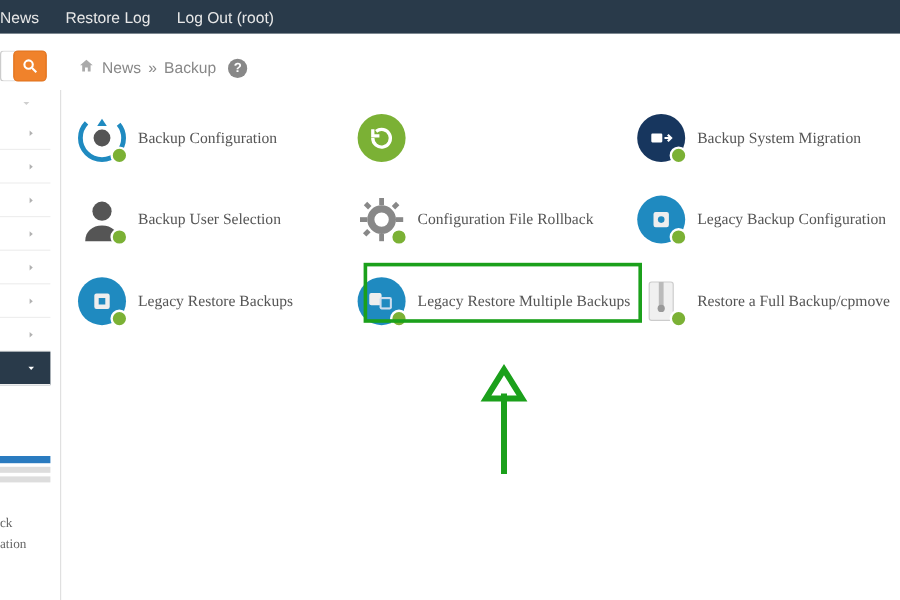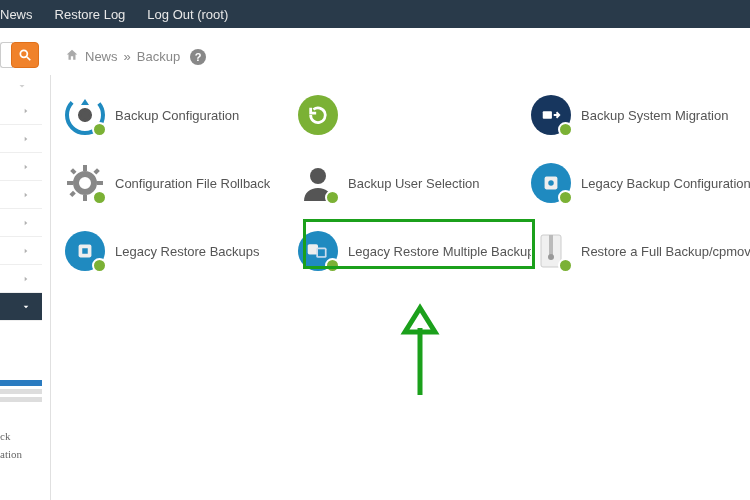--- a/index.html
+++ b/index.html
@@ -25,21 +25,21 @@
 .sidebar-item.active { background: #293a4a; }
 .sidebar-item.active svg { fill: #fff; opacity: 1; }
 
 .sidebar-bottom { position: absolute; top: 380px; left: 0; width: 42px; }
 .sidebar-bottom .bluebar { height: 6px; background: #2a7bc0; margin-bottom: 3px; }
 .sidebar-bottom .graybar { height: 5px; background: #ddd; margin-bottom: 3px; }
 .sidebar-labels { position: absolute; top: 428px; left: 0; font-size: 11px; color: #666; line-height: 1.6; font-family: Liberation Serif, serif; }
 
 .content { position: absolute; top: 75px; left: 50px; right: 0; bottom: 0; border-left: 1px solid #e0e0e0; padding: 20px 14px; }
 .grid { display: grid; grid-template-columns: repeat(3, 233px); gap: 28px 0; }
-.tile { display: flex; align-items: center; gap: 10px; cursor: pointer; height: 40px; }
+.tile { display: flex; align-items: center; gap: 10px; cursor: pointer; height: 40px; font-family: Liberation Serif, serif; }
 .tile .ico { width: 40px; height: 40px; flex-shrink: 0; position: relative; }
 .tile .label { font-size: 13px; color: #555; white-space: nowrap; overflow: hidden; }
 
 .highlighted { position: relative; }
 .highlight-box { position: absolute; top: 219px; left: 303px; width: 232px; height: 50px; border: 3px solid #1ba01b; pointer-events: none; }
 
 .arrow { position: absolute; top: 300px; left: 395px; pointer-events: none; }
 
 .badge { position: absolute; bottom: -2px; right: -2px; width: 15px; height: 15px; border-radius: 50%; background: #7bb135; border: 2px solid #fff; }
 
@@ -169,20 +169,31 @@
       <div class="ico">
         <div class="circ darkblue">
             <svg width="22" height="22" viewBox="0 0 24 24" fill="#fff">
               <rect x="3" y="8" width="10" height="8" rx="1"></rect>
               <path d="M15 12h6m-3-3l3 3-3 3" stroke="#fff" stroke-width="2" fill="none"></path>
             </svg>
           </div>
         <div class="badge"></div>
       </div>
       <span class="label">Backup System Migration</span>
+    </div>
+
+    <div class="tile">
+      <div class="ico">
+        <svg width="40" height="40" viewBox="0 0 40 40" fill="#555">
+            <circle cx="20" cy="13" r="8"></circle>
+            <path d="M6 38c0-8 6-13 14-13s14 5 14 13z"></path>
+          </svg>
+        <div class="badge"></div>
+      </div>
+      <span class="label">Backup User Selection</span>
     </div>
 
     <div class="tile">
       <div class="ico">
         <svg width="40" height="40" viewBox="0 0 40 40" fill="#888">
             <path d="M20 8a12 12 0 0 1 0 24 12 12 0 0 1 0-24zm0 6a6 6 0 1 0 0 12 6 6 0 0 0 0-12z"></path>
             <rect x="18" y="2" width="4" height="6"></rect>
             <rect x="18" y="32" width="4" height="6"></rect>
             <rect x="2" y="18" width="6" height="4"></rect>
             <rect x="32" y="18" width="6" height="4"></rect>
@@ -191,31 +202,20 @@
             <rect x="29" y="6" width="5" height="4" transform="rotate(-45 32 8)"></rect>
             <rect x="6" y="29" width="5" height="4" transform="rotate(-45 8 32)"></rect>
           </svg>
         <div class="badge"></div>
       </div>
       <span class="label">Configuration File Rollback</span>
     </div>
 
     <div class="tile">
       <div class="ico">
-        <svg width="40" height="40" viewBox="0 0 40 40" fill="#555">
-            <circle cx="20" cy="13" r="8"></circle>
-            <path d="M6 38c0-8 6-13 14-13s14 5 14 13z"></path>
-          </svg>
-        <div class="badge"></div>
-      </div>
-      <span class="label">Backup User Selection</span>
-    </div>
-
-    <div class="tile">
-      <div class="ico">
         <div class="circ blue">
             <svg width="22" height="22" viewBox="0 0 24 24" fill="#eee">
               <rect x="5" y="5" width="14" height="14" rx="2"></rect>
               <circle cx="12" cy="12" r="3" fill="#1f8ac0"></circle>
             </svg>
           </div>
         <div class="badge"></div>
       </div>
       <span class="label">Legacy Backup Configuration</span>
     </div>

